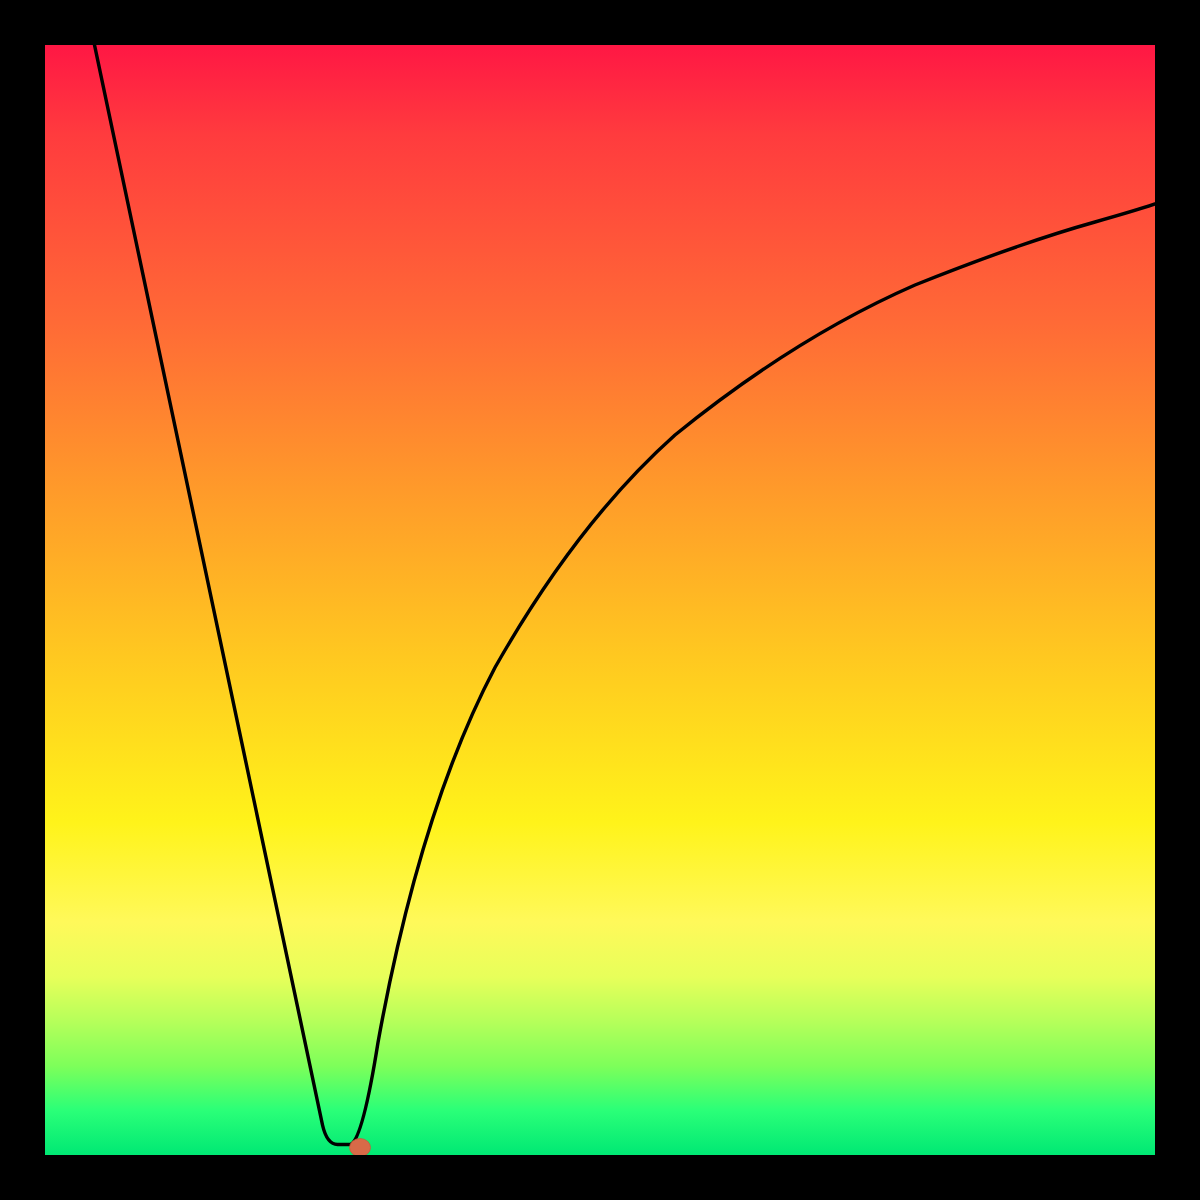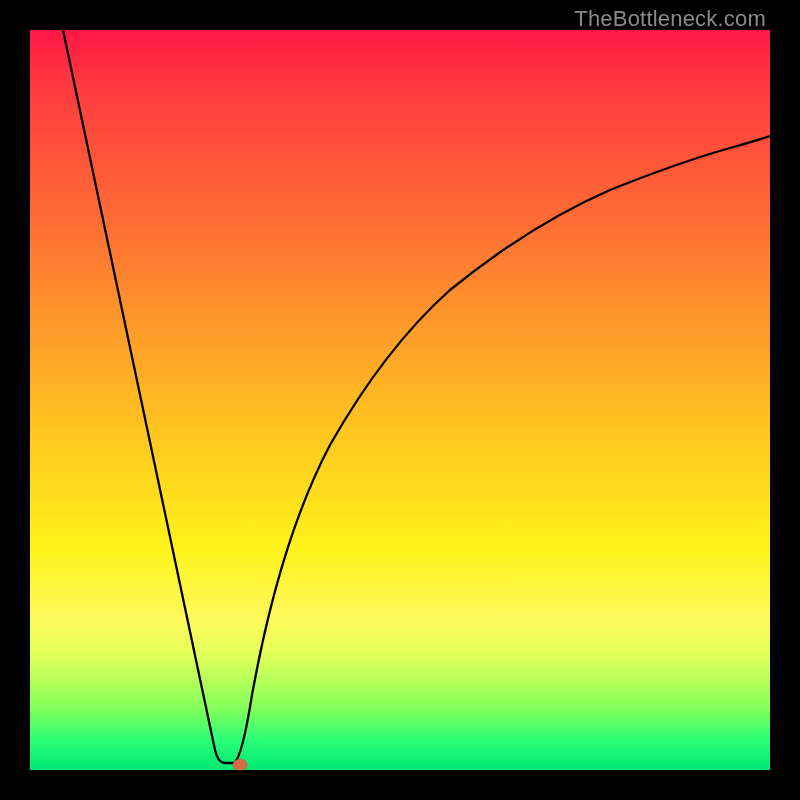--- a/index.html
+++ b/index.html
@@ -55,21 +55,20 @@
     top: 0;
     width: 740px;
     height: 740px;
   }
 </style>
 </head>
 <body>
 
 <div class="frame">
 
-  <div class="watermark">TheBottleneck.com</div>
 
   <div class="plot-area">
     <svg class="curve" viewBox="0 0 740 740" preserveAspectRatio="none">
 
       <path d="M 33 0 L 185 720 Q 188 733 195 733 L 204 733" fill="none" stroke="#000" stroke-width="2.3" stroke-linecap="round"></path>
 
       <path d="M 204 733
                Q 212 728 222 665
                Q 250 510 300 415
                Q 355 318 420 260

